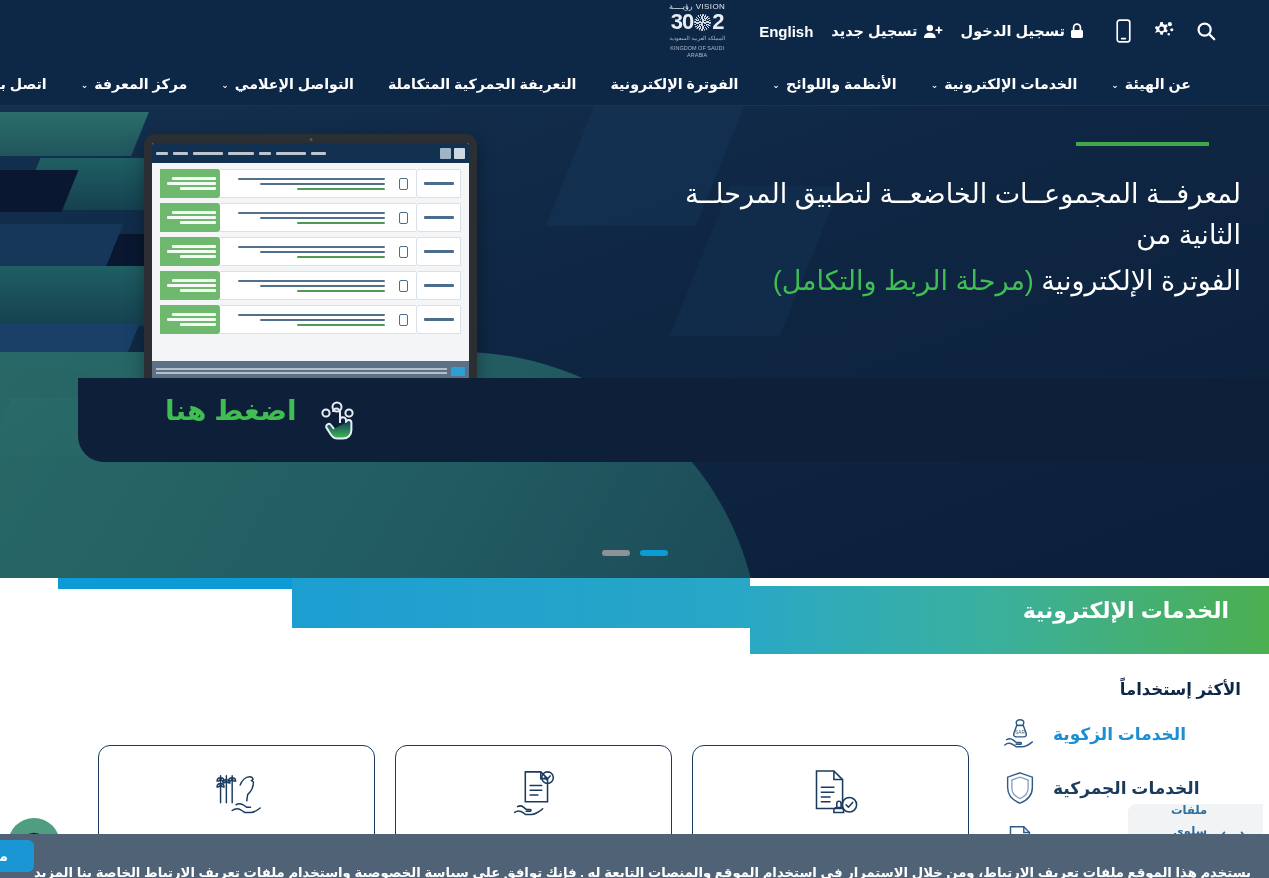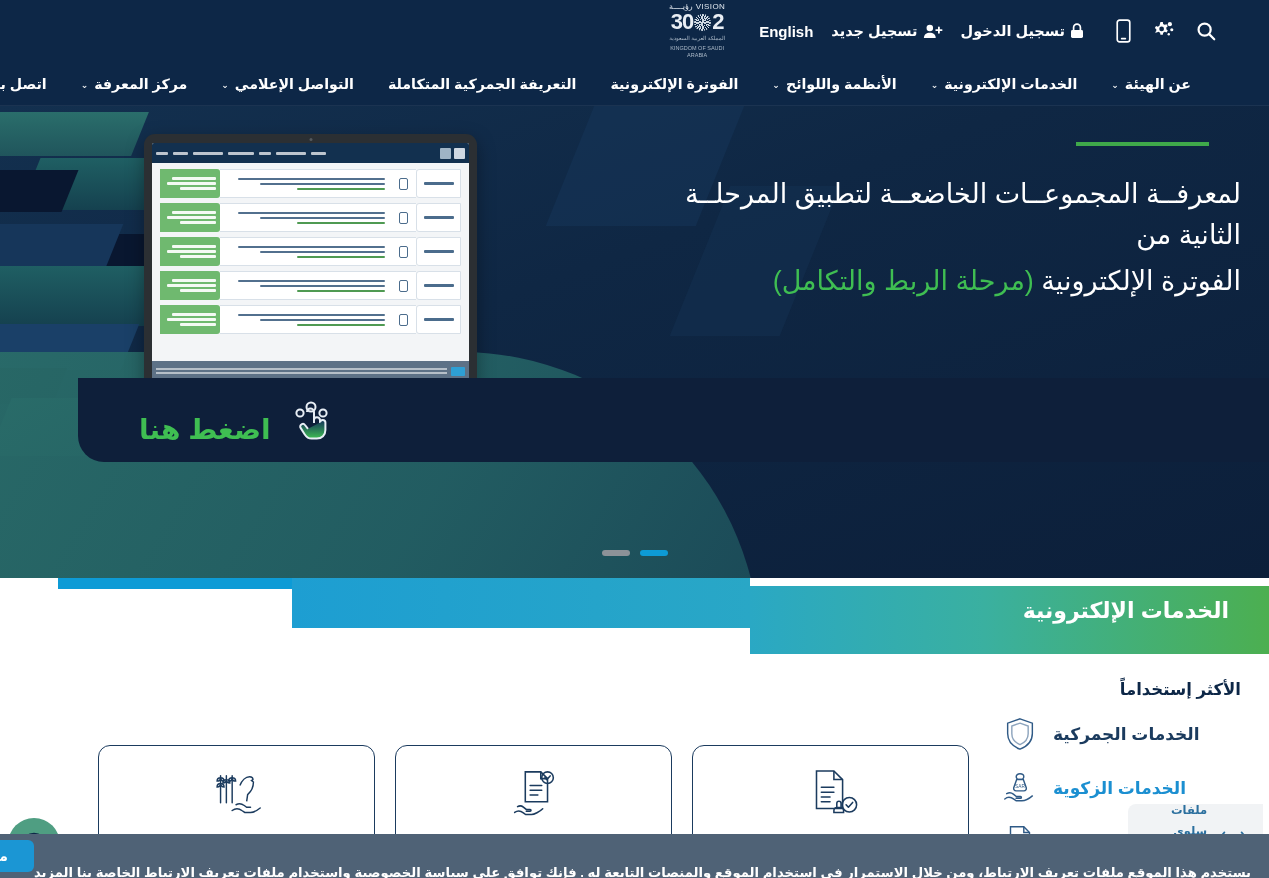--- a/index.html
+++ b/index.html
@@ -146,21 +146,21 @@
   .h-line1 { color: #ffffff; font-size: 27px; font-weight: 500; line-height: 1.5; letter-spacing: .2px; padding-left: 76px; }
   .h-line2 { font-size: 27px; font-weight: 500; line-height: 1.5; color: #ffffff; padding-left: 76px; margin-top: 6px; }
   .h-line2 .grn { color: #3fbe52; }
 
   .cta-wrap {
     position: absolute; right: 0; top: 272px; width: 1191px; height: 84px;
     background: #0e1f3a; border-radius: 0 0 0 26px;
     display: flex; align-items: center; justify-content: flex-start; direction: rtl;
     padding-right: 0;
   }
-  .cta { display: flex; align-items: flex-end; gap: 14px; margin-right: auto; margin-left: 61px; cursor: pointer; }
+  .cta { display: flex; align-items: flex-start; gap: 14px; margin-right: auto; margin-left: 87px; cursor: pointer; }
   .cta-label { color: #3fbe52; font-size: 28px; font-weight: bold; letter-spacing: 1px; }
   .hand-icon { width: 52px; height: 52px; }
 
   .dots { position: absolute; left: 50%; transform: translateX(-50%); bottom: 22px; display: flex; gap: 10px; }
   .dot { width: 28px; height: 6px; border-radius: 3px; background: #8d9298; cursor: pointer; }
   .dot.on { background: #0d9bd6; }
 
   
   .band { position: absolute; top: 578px; left: 0; width: 1269px; height: 82px; }
   .band .b1 { position:absolute; right: 0; top: 8px; width: 519px; height: 68px;
@@ -506,39 +506,39 @@
     <div class="b3"></div>
     <div class="b2"></div>
     <div class="b1"></div>
     <div class="band-title">الخدمات الإلكترونية</div>
   </div>
 
   <div class="svc">
     <div class="svc-side">
       <div class="svc-most">الأكثر إستخداماً</div>
 
-      <div class="svc-item">
-        <span class="lbl">الخدمات الجمركية</span>
-        <span class="svc-ico">
-          <svg width="38" height="38" viewBox="0 0 40 40" fill="none" stroke="#2f5a86" stroke-width="1.5">
-            <path d="M20 4l13 4.6v11c0 8.4-5.6 13.6-13 16.4C12.6 33.2 7 28 7 19.6v-11z"></path>
-            <path d="M20 8.6l8.6 3v8.2c0 5.8-3.8 9.4-8.6 11.4-4.8-2-8.6-5.6-8.6-11.4v-8.2z" opacity=".55"></path>
-          </svg>
-        </span>
-      </div>
-
       <div class="svc-item active">
         <span class="lbl">الخدمات الزكوية</span>
         <span class="svc-ico">
           <svg width="38" height="38" viewBox="0 0 40 40" fill="none" stroke="#2f5a86" stroke-width="1.5">
             <path d="M20 5c2.4 0 4 1.4 4 3.2 0 1-.5 1.6-1 2.2l-.4.5h-5.2l-.4-.5c-.5-.6-1-1.2-1-2.2C16 6.4 17.6 5 20 5z"></path>
             <path d="M16.5 11h7l3 8.5c.6 1.8-.6 3.5-2.4 3.5h-8.2c-1.8 0-3-1.7-2.4-3.5z"></path>
             <text x="20" y="20" font-size="5" fill="#2f5a86" stroke="none" text-anchor="middle">SAR</text>
             <path d="M6 26c2.5-1.5 5-1.2 7 .4l3.2 2.6h4.4c1.2 0 1.2 1.8 0 1.8h-4.8" stroke-linecap="round"></path>
             <path d="M4 31.5c3-2.5 6.5-2 9.5.2l2.5 1.8h6c2.6 0 8-2.6 11-5.2" stroke-linecap="round"></path>
+          </svg>
+        </span>
+      </div>
+
+      <div class="svc-item">
+        <span class="lbl">الخدمات الجمركية</span>
+        <span class="svc-ico">
+          <svg width="38" height="38" viewBox="0 0 40 40" fill="none" stroke="#2f5a86" stroke-width="1.5">
+            <path d="M20 4l13 4.6v11c0 8.4-5.6 13.6-13 16.4C12.6 33.2 7 28 7 19.6v-11z"></path>
+            <path d="M20 8.6l8.6 3v8.2c0 5.8-3.8 9.4-8.6 11.4-4.8-2-8.6-5.6-8.6-11.4v-8.2z" opacity=".55"></path>
           </svg>
         </span>
       </div>
 
       <div class="svc-item">
         <span class="lbl">الخدمات الضريبية</span>
         <span class="svc-ico">
           <svg width="38" height="38" viewBox="0 0 40 40" fill="none" stroke="#2f5a86" stroke-width="1.5">
             <path d="M10 4h14l6 6v26H10z"></path>
               <path d="M24 4v6h6"></path>

